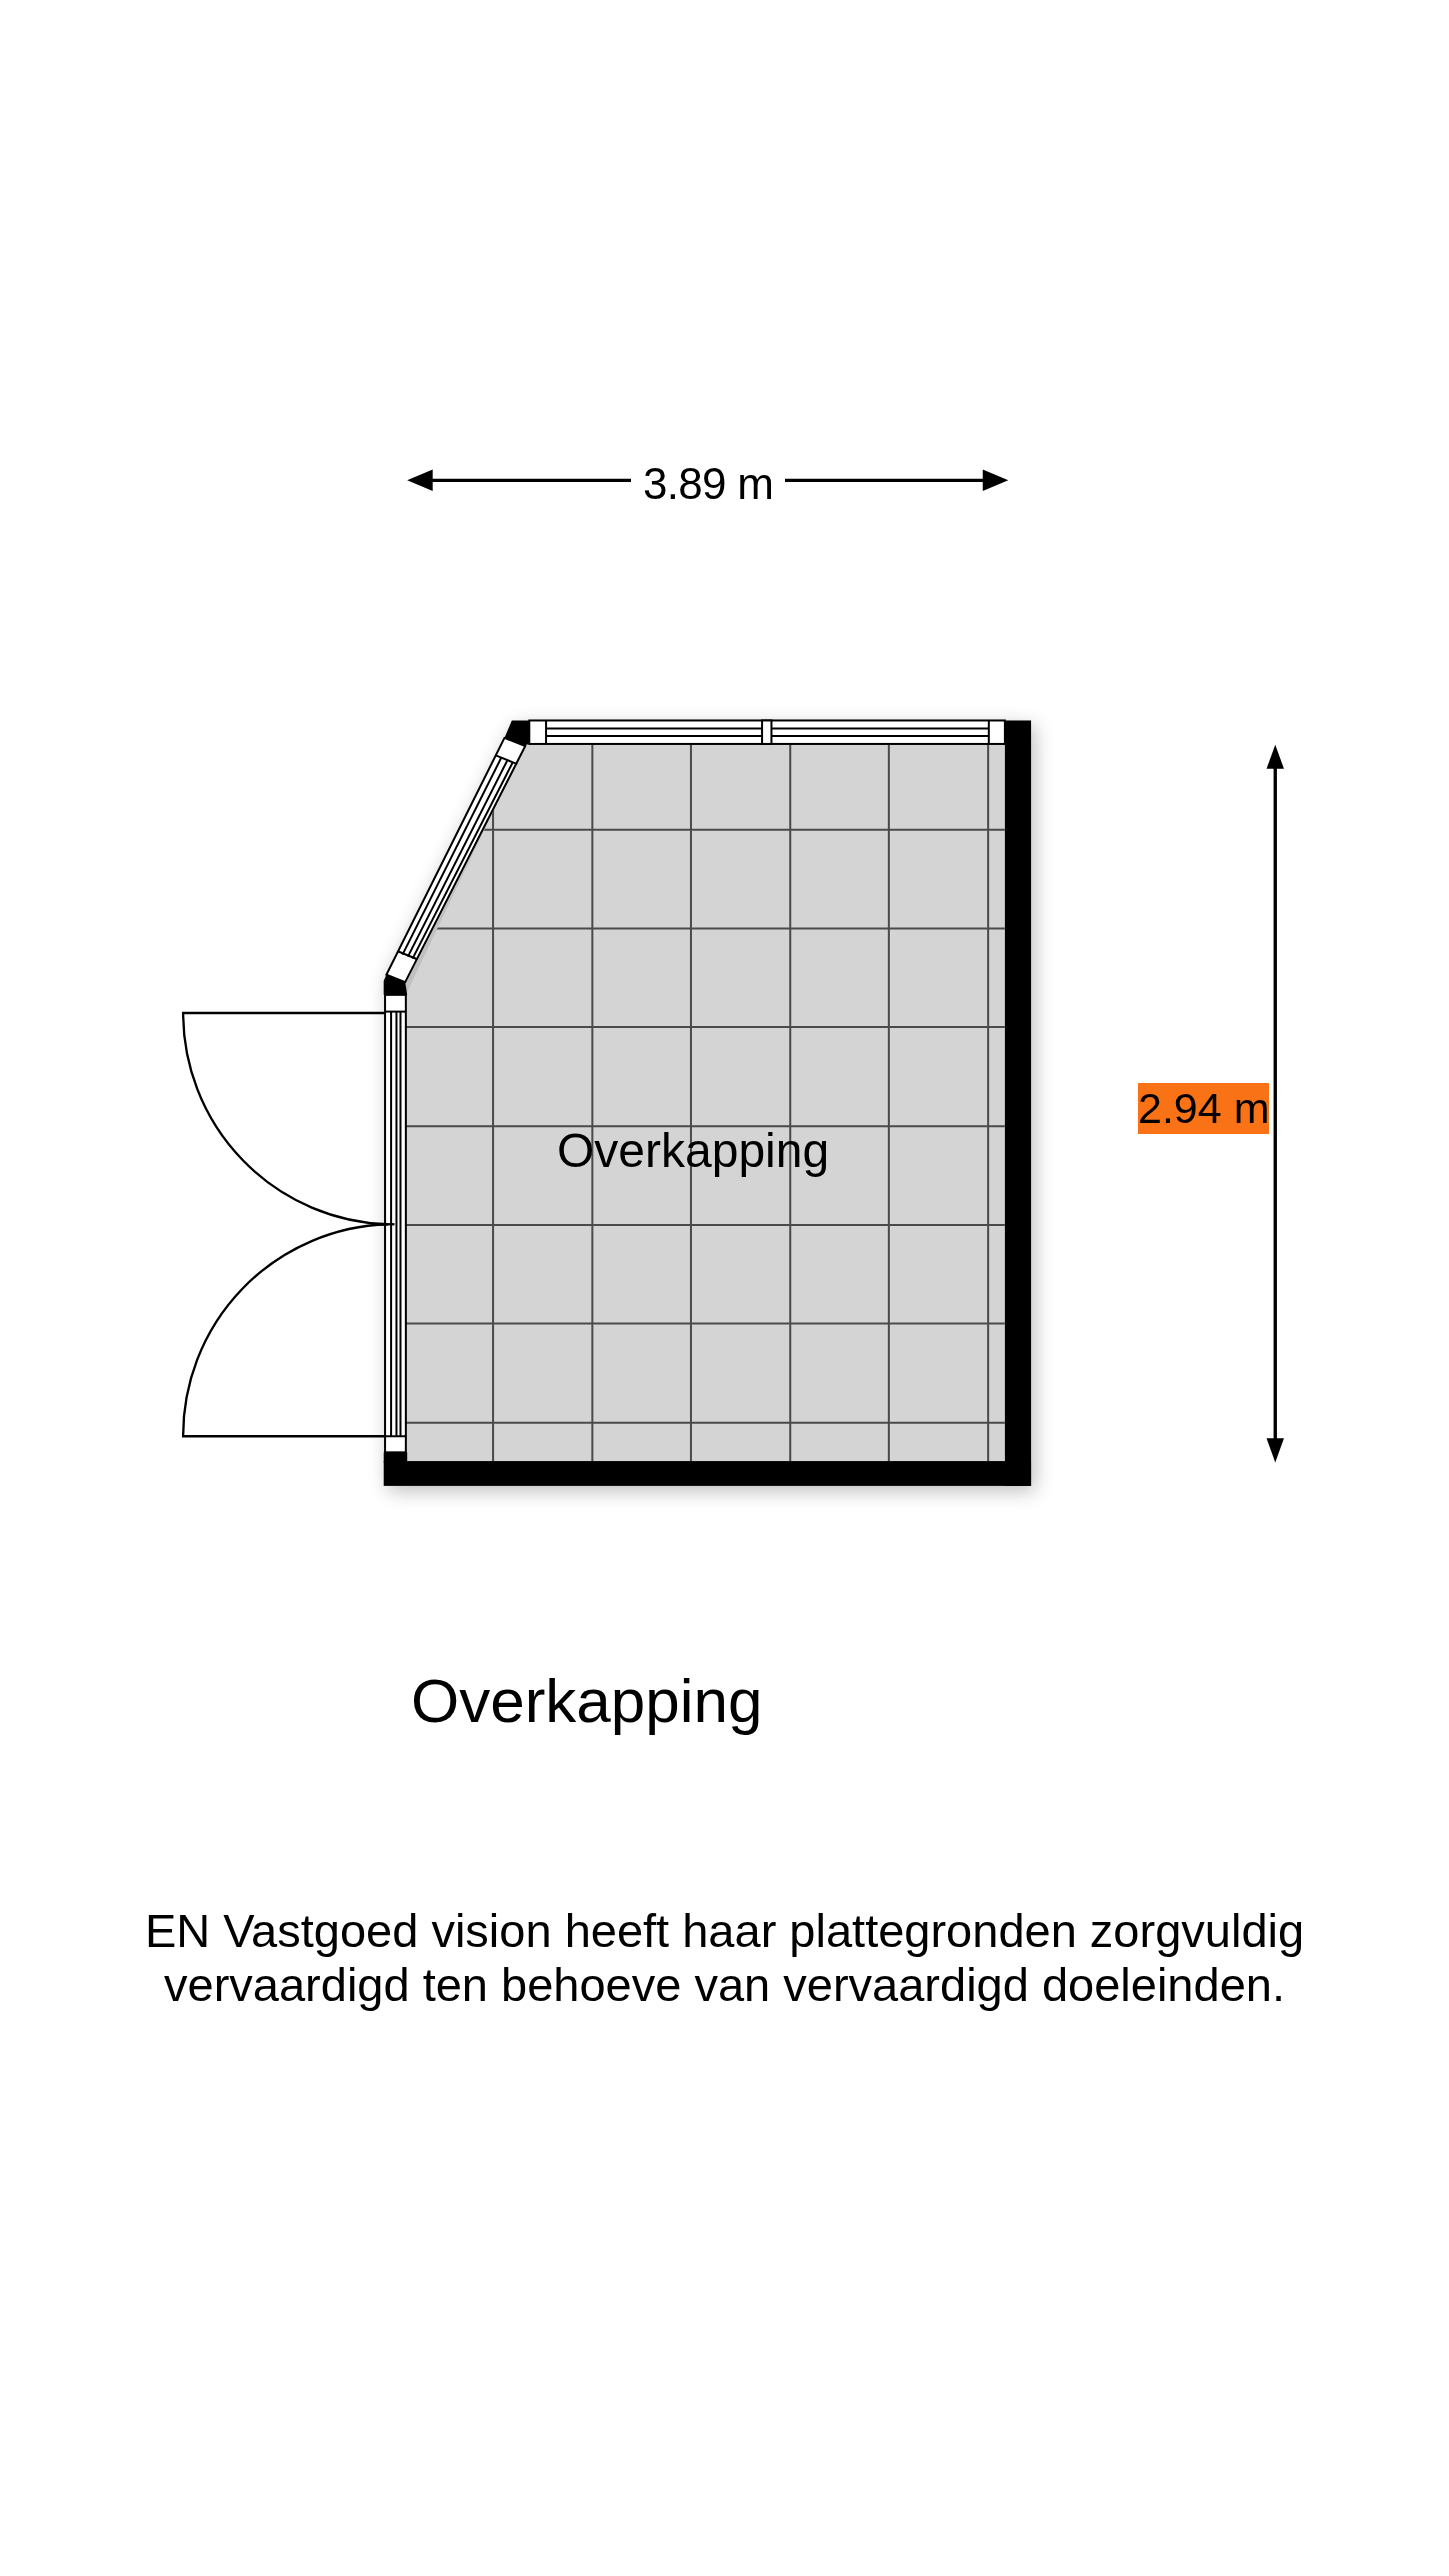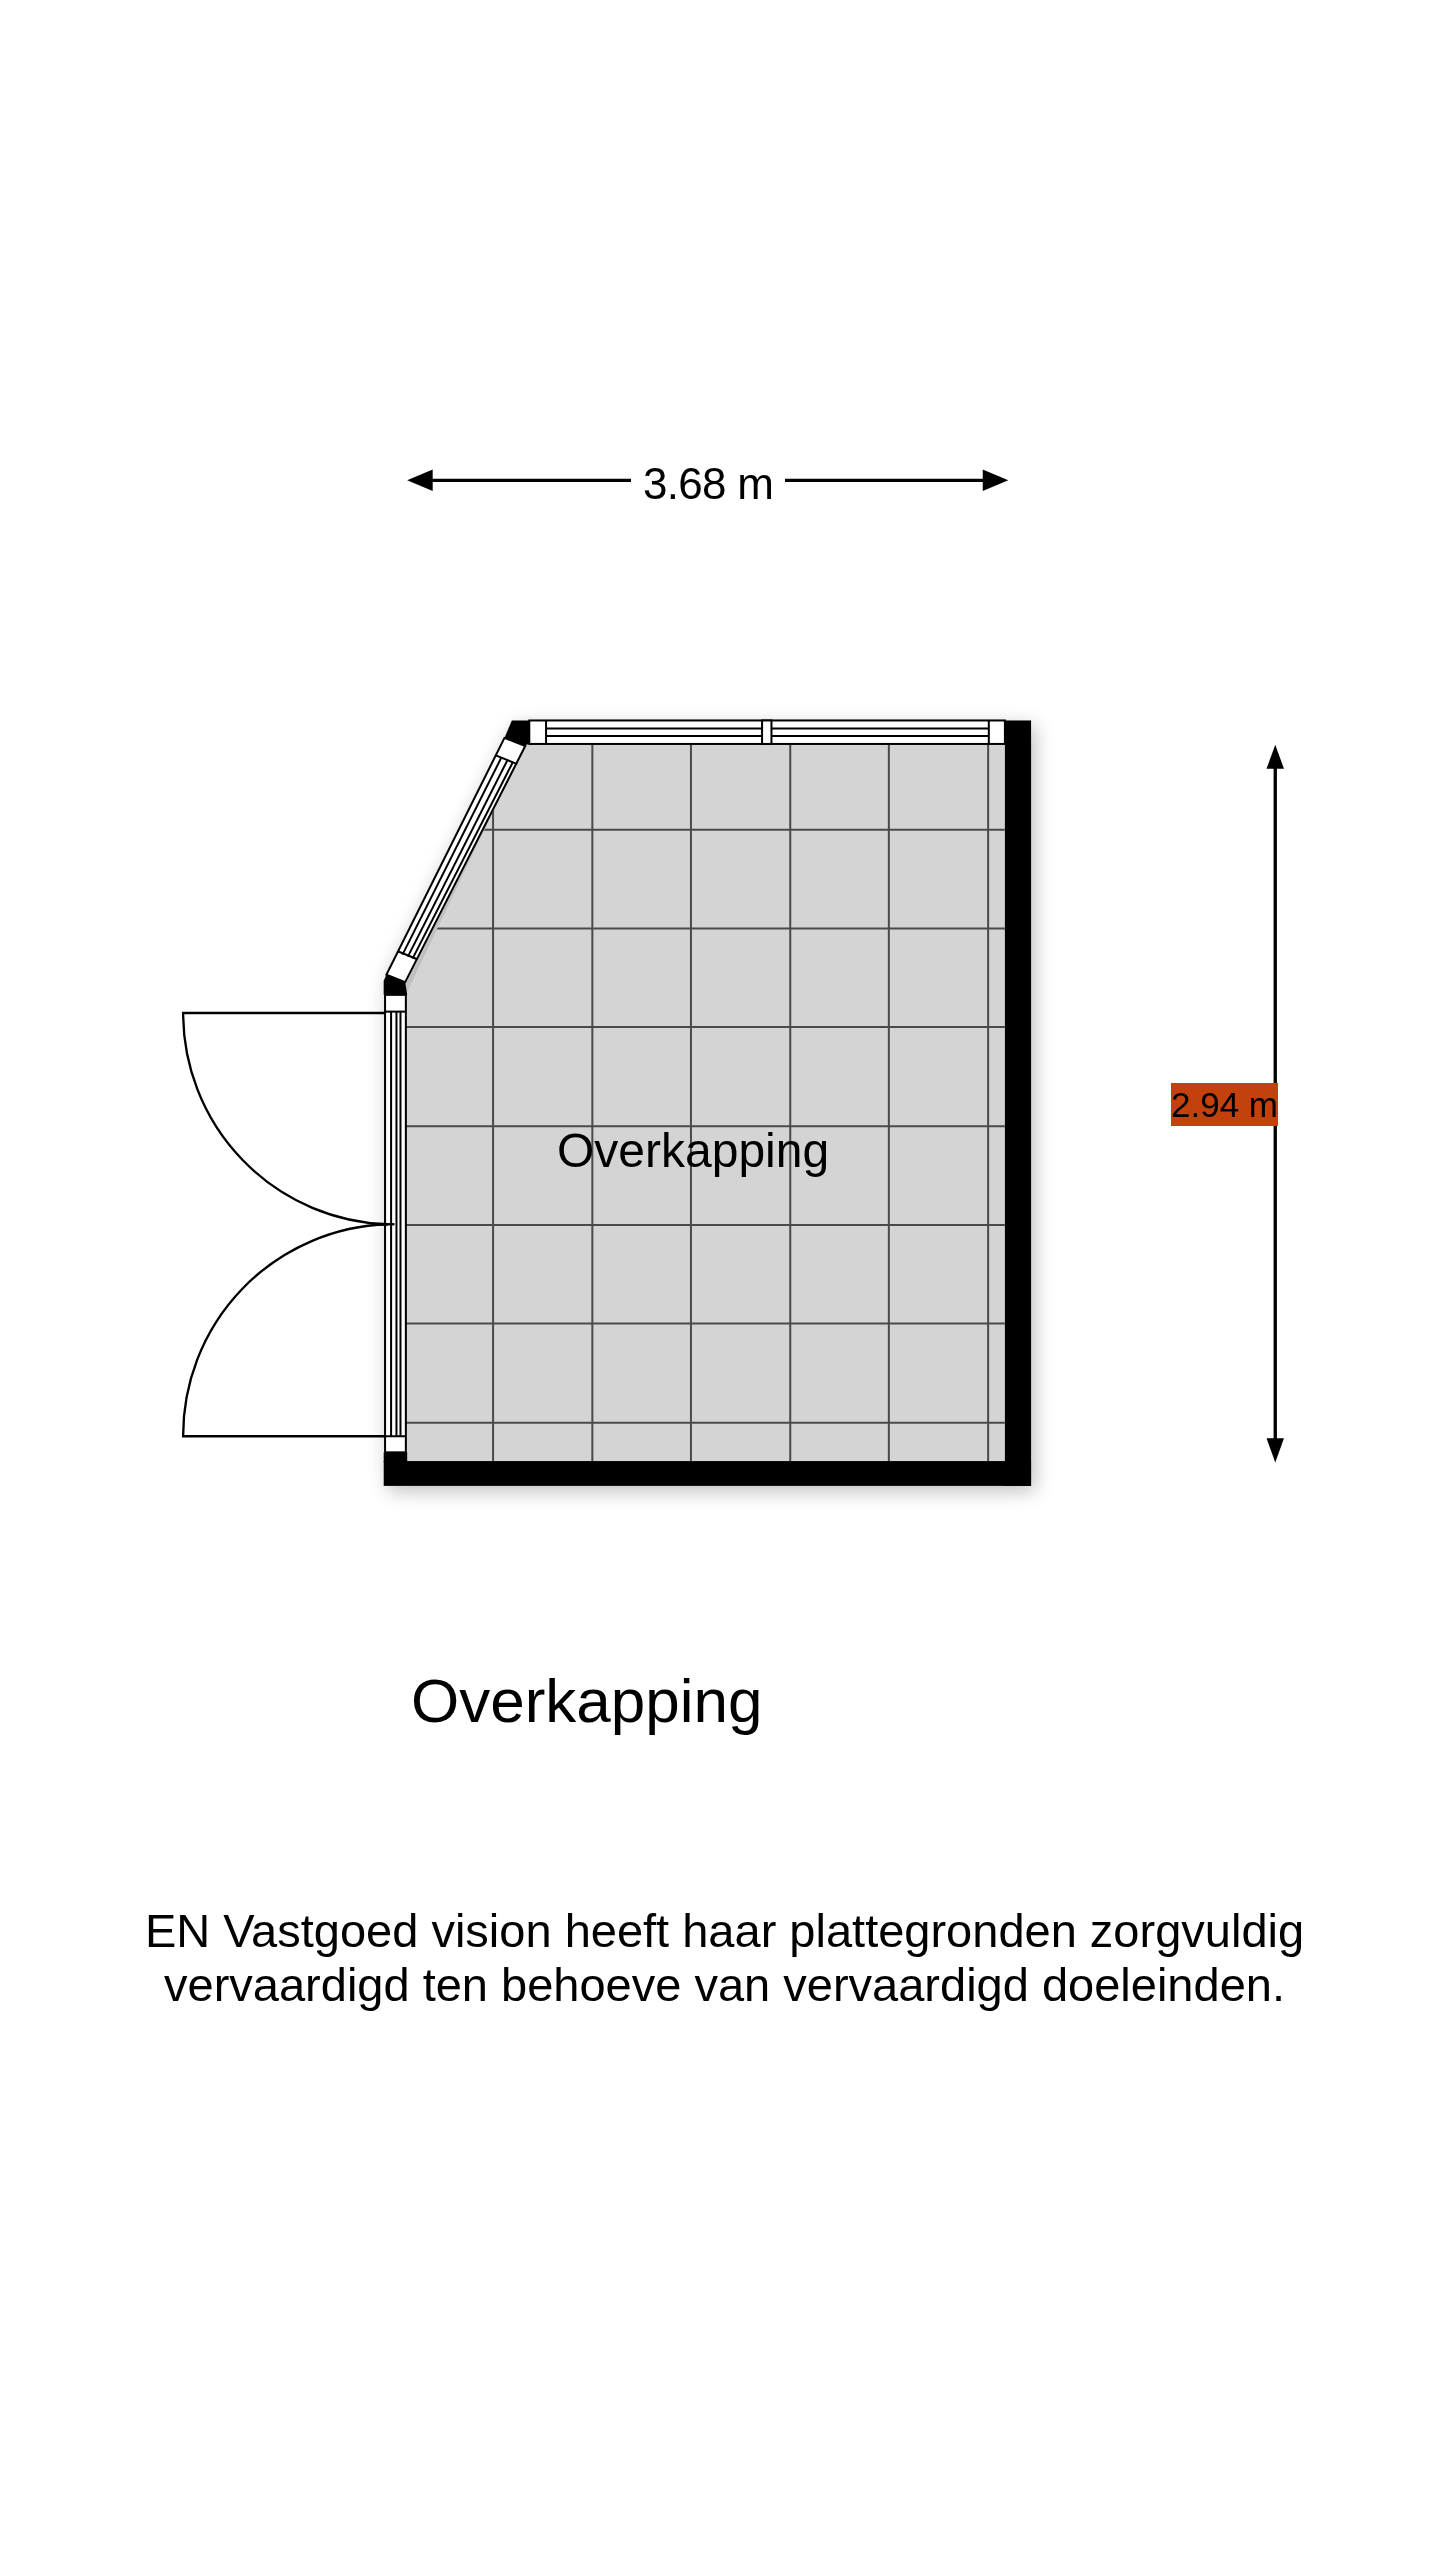--- a/index.html
+++ b/index.html
@@ -2,21 +2,21 @@
 <html style="font-size:10.7px"><head>
 <meta charset="utf-8">
 <style>
   html, body { margin: 0; padding: 0; background: #ffffff; }
   body { width: 1449px; height: 2576px; position: relative; overflow: hidden;
          font-family: "Liberation Sans", "DejaVu Sans", sans-serif; color: #000; }
   svg.plan { position: absolute; left: 0; top: 0; }
   .txt { position: absolute; white-space: nowrap; color: #000; line-height: 1; }
   .dim-h-label { left: 631px; top: 462px; font-size: 44px; letter-spacing: -0.7px;
                  background: #fff; padding: 0 12px; }
-  .dim-v-label { left: 1171px; top: 1083px; font-size: 35px; background: #c2410c; padding: 4px 0; }
+  .dim-v-label { left: 1138px; top: 1083px; font-size: 43px; background: #f97316; padding: 4px 0; }
   .room-label { left: 557px; top: 1127px; font-size: 48px; }
   .caption { left: 411px; top: 1670px; font-size: 62px; }
   .disclaimer { position: absolute; left: 0; top: 1904px; width: 1449px; text-align: center;
                 font-size: 47px; line-height: 54px; }
   .disclaimer div { white-space: nowrap; }
 </style>
 </head>
 <body>
 
 <svg class="plan" width="1449" height="2576" viewBox="0 0 2160 3840" xmlns="http://www.w3.org/2000/svg">
@@ -103,21 +103,21 @@
     <line x1="597" y1="1508" x2="597" y2="2141" stroke="#000" stroke-width="3"></line>
   </g>
 
   <g fill="none" stroke="#000" stroke-width="3.5">
     <path d="M574,1510 L273,1510 A315,315 0 0 0 578,1825"></path>
     <path d="M574,2141 L273,2141 A315,315 0 0 1 578,1825"></path>
     <line x1="560" y1="1825" x2="588" y2="1825"></line>
   </g>
 </svg>
 
-<div class="txt dim-h-label">3.68 m</div>
+<div class="txt dim-h-label">3.89 m</div>
 <div class="txt dim-v-label">2.94 m</div>
 <div class="txt room-label">Overkapping</div>
 <div class="txt caption">Overkapping</div>
 
 <div class="disclaimer">
   <div>EN Vastgoed vision heeft haar plattegronden zorgvuldig</div>
   <div>vervaardigd ten behoeve van vervaardigd doeleinden.</div>
 </div>
 
 

